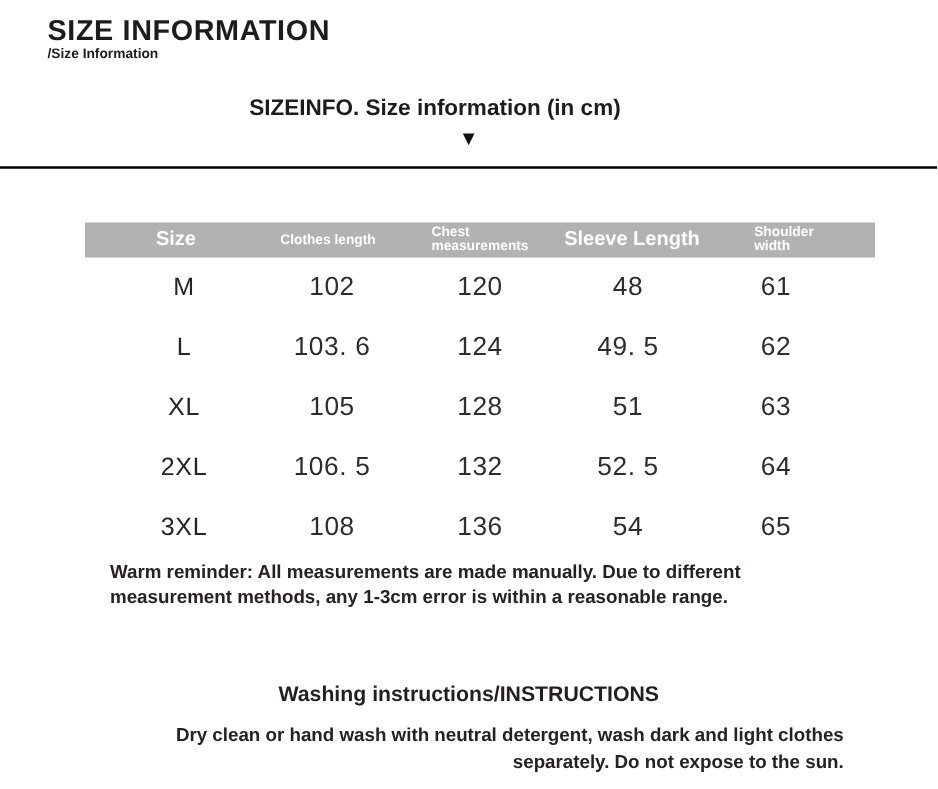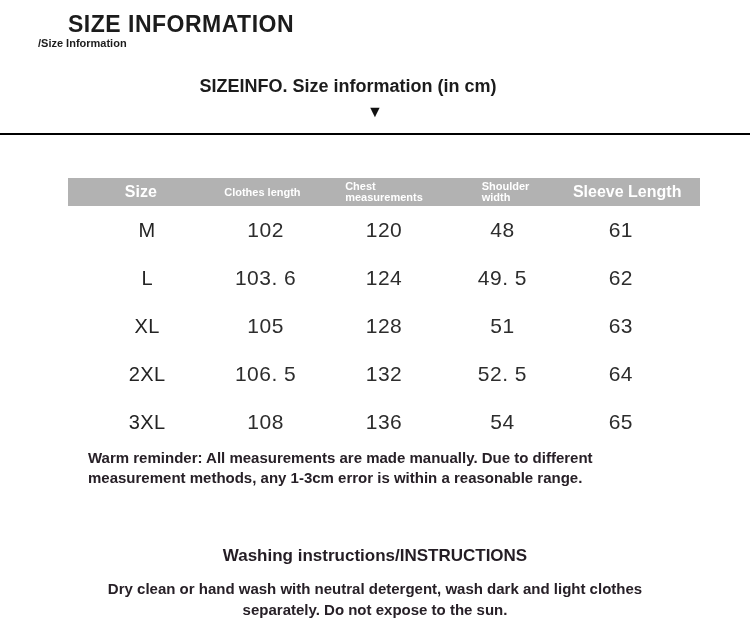--- a/index.html
+++ b/index.html
@@ -20,21 +20,20 @@
   
   .page-title {
     position: absolute;
     left: 38px;
     top: 11px;
     font-size: 23px;
     font-weight: 800;
     letter-spacing: 0.5px;
     color: #1c1c1c;
     white-space: nowrap;
-    margin-left: 30px;
   }
   .page-subtitle {
     position: absolute;
     left: 38px;
     top: 37px;
     font-size: 11px;
     font-weight: 700;
     color: #1c1c1c;
     white-space: nowrap;
   }
@@ -150,21 +149,21 @@
     text-align: center;
     font-size: 17px;
     font-weight: 700;
     color: #241d24;
   }
   .washing-body {
     position: absolute;
     left: 75px;
     top: 578px;
     width: 600px;
-    text-align: center;
+    text-align: right;
     font-size: 15px;
     font-weight: 700;
     line-height: 21px;
     color: #272027;
   }
 </style>
 </head>
 <body>
 
 <div id="canvas">
@@ -176,24 +175,24 @@
   <div class="arrow-down">▼</div>
 
   <div class="divider"></div>
 
   <div class="table-header">
     <div class="th big">Size</div>
     <div class="th small">Clothes length</div>
     <div class="th">
       <span class="twolines"><span>Chest</span><br><span>measurements</span></span>
     </div>
+    <div class="th big">Sleeve Length</div>
     <div class="th">
       <span class="twolines"><span>Shoulder</span><br><span>width</span></span>
     </div>
-    <div class="th big">Sleeve Length</div>
   </div>
 
   <div class="table-body">
     <div class="trow">
       <span class="cell size-col">M</span>
       <span class="cell">102</span>
       <span class="cell">120</span>
       <span class="cell">48</span>
       <span class="cell">61</span>
     </div>

